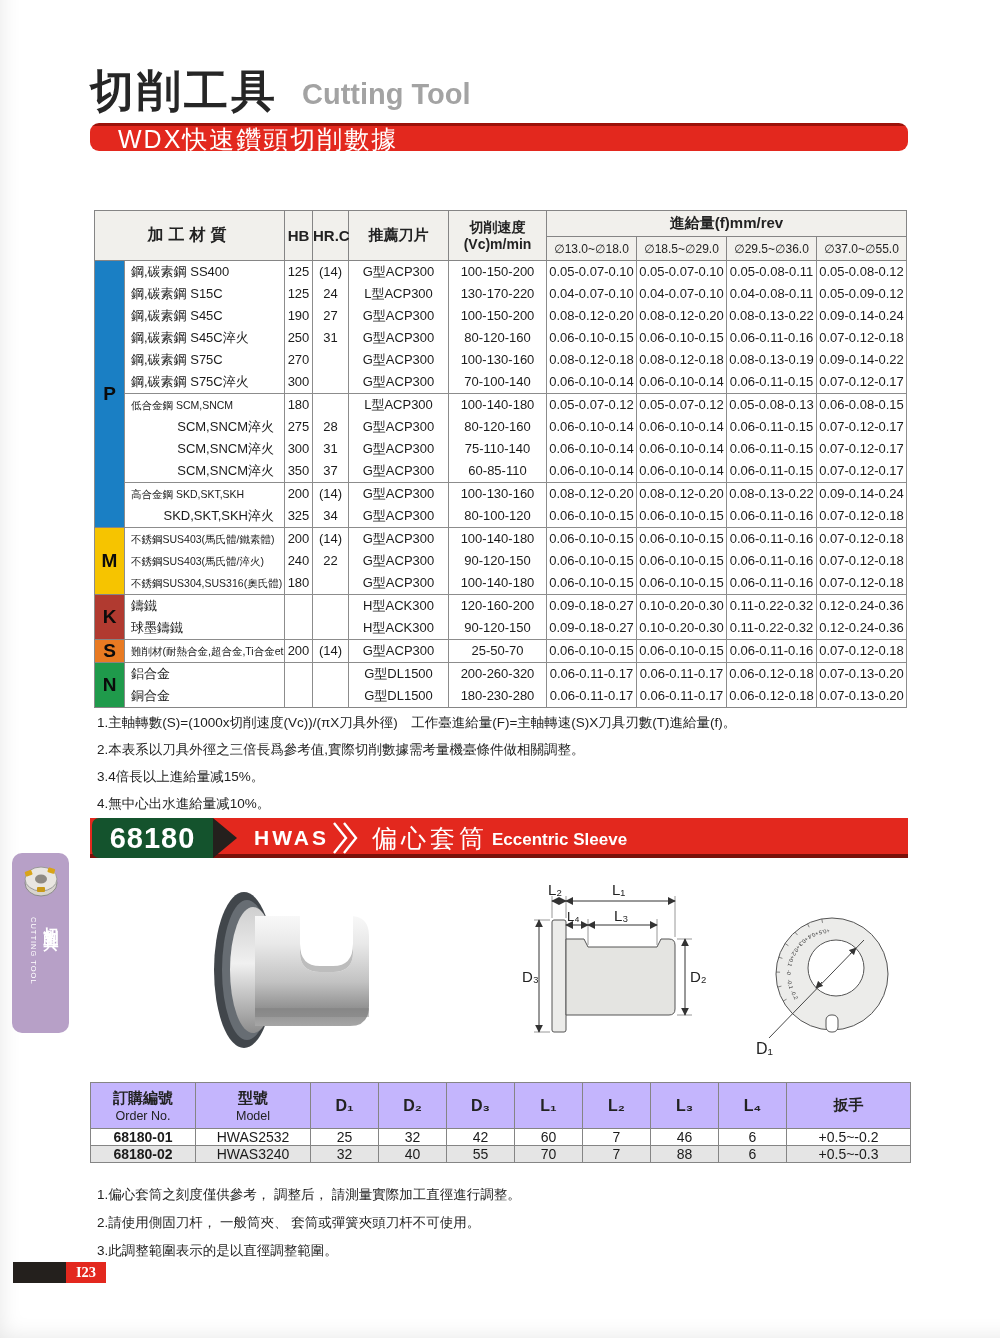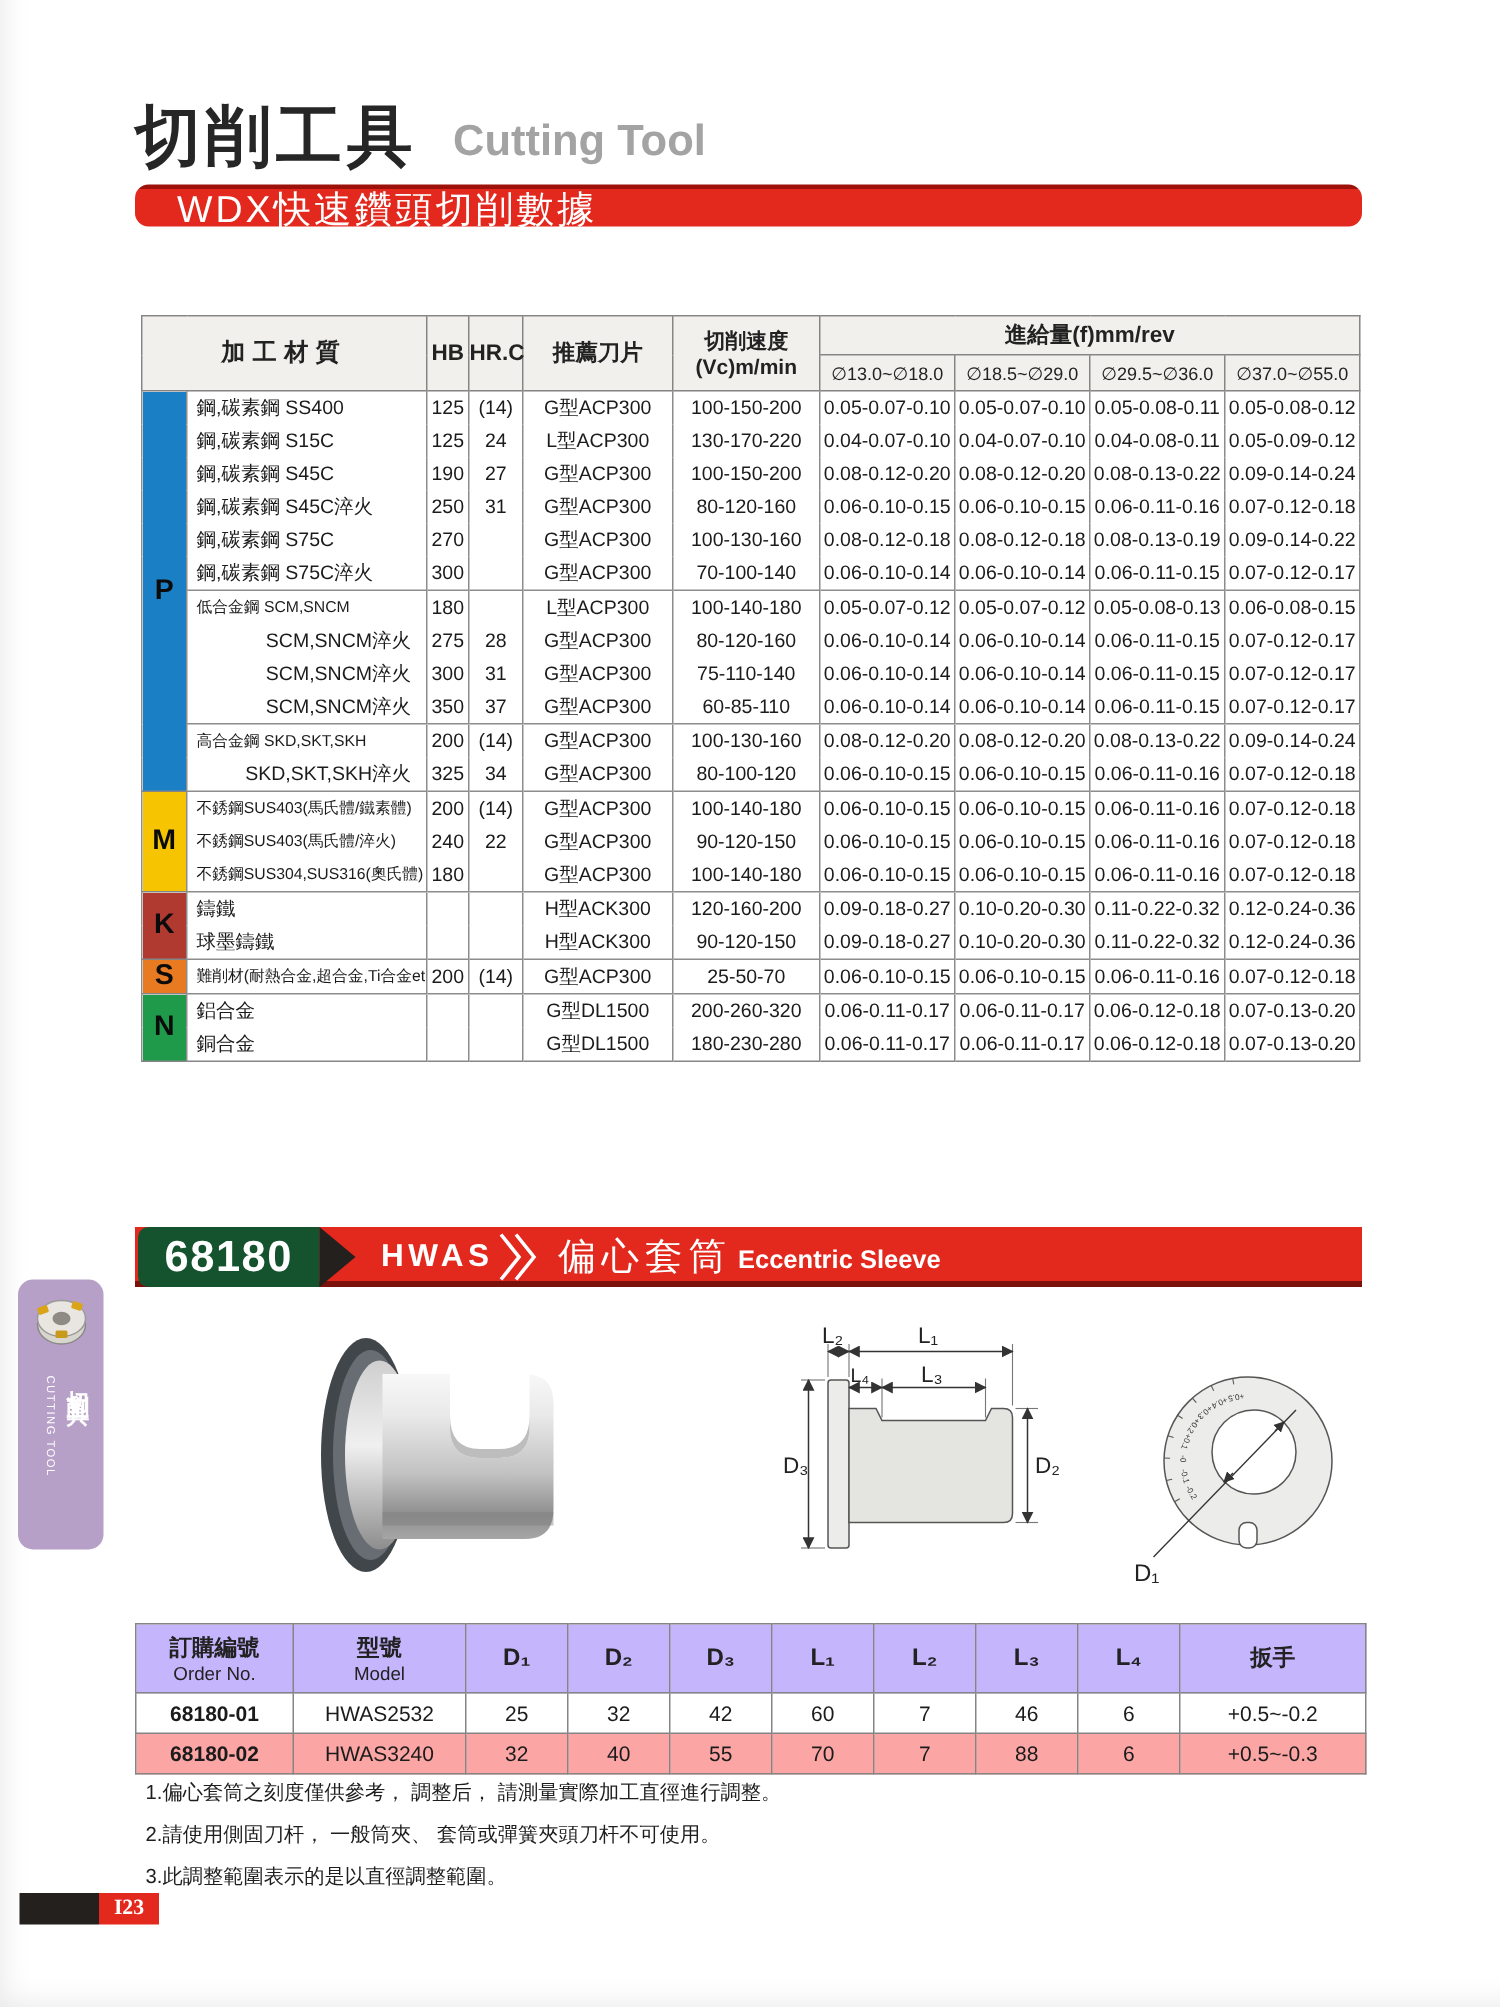--- a/index.html
+++ b/index.html
@@ -49,23 +49,23 @@
   .photo{position:absolute;left:200px;top:882px;}
   .draw{position:absolute;left:522px;top:868px;}
   
   .order-wrap{position:absolute;left:90px;top:1082px;}
   table.order{border-collapse:collapse;table-layout:fixed;width:820px;text-align:center;}
   .order th,.order td{border:1px solid #858585;}
   .order thead th{background:#c4b5fd;height:46px;color:#222;}
   .order .zh{display:block;font-size:15px;font-weight:bold;}
   .order .en{display:block;font-size:12.5px;font-weight:normal;margin-top:1px;}
   .order th.dim{font-size:16px;font-weight:bold;}
-  .order td{height:27px;font-size:14px;color:#1b1b1b;}
+  .order td{height:17px;font-size:14px;color:#1b1b1b;}
   .order td.ono{font-weight:bold;}
-  .order tr.alt td{background:#fca5a5;}
+  .order tr.alt td{background:#e5e5e5;}
   
   .foot-black{position:absolute;left:13px;top:1262px;width:53px;height:21px;background:#24201d;}
   .foot-red{position:absolute;left:66px;top:1262px;width:40px;height:21px;background:#e3281e;color:#fff;
             font-family:"Liberation Serif",serif;font-weight:bold;font-size:14.5px;text-align:center;line-height:21px;}
   
   .side-tab{position:absolute;left:12px;top:853px;width:57px;height:180px;background:#b7a0c7;border-radius:10px;}
   .side-tab svg{position:absolute;left:9px;top:6px;}
   .tab-zh{position:absolute;top:62px;right:9px;writing-mode:vertical-rl;font-size:15px;font-weight:bold;color:#fff;letter-spacing:3px;}
   .tab-en{position:absolute;top:64px;left:17px;writing-mode:vertical-rl;font-size:7.5px;color:#fff;letter-spacing:1px;}
 </style>
@@ -334,20 +334,26 @@
             <td class="speed">180-230-280</td>
             <td class="f1">0.06-0.11-0.17</td>
             <td class="f2">0.06-0.11-0.17</td>
             <td class="f3">0.06-0.12-0.18</td>
             <td class="f4">0.07-0.13-0.20</td>
           </tr>
         </tbody>
     </table>
   </div>
 
+  <div class="notes notes-top">
+    <p>1.主軸轉數(S)=(1000x切削速度(Vc))/(πX刀具外徑)　工作臺進給量(F)=主軸轉速(S)X刀具刃數(T)進給量(f)。</p>
+    <p>2.本表系以刀具外徑之三倍長爲參考值,實際切削數據需考量機臺條件做相關調整。</p>
+    <p>3.4倍長以上進給量减15%。</p>
+    <p>4.無中心出水進給量减10%。</p>
+  </div>
 
   <div class="banner2">
     <div class="code-box">68180</div>
     <div class="code-arrow"></div>
     <div class="series">HWAS</div>
     <svg class="chev" width="30" height="34" viewBox="0 0 30 34">
       <polyline points="3,2 15,17 3,32" fill="none" stroke="#fff" stroke-width="2.4"></polyline>
       <polyline points="13,2 25,17 13,32" fill="none" stroke="#fff" stroke-width="2.4"></polyline>
     </svg>
     <div class="name-zh">偏心套筒</div>

